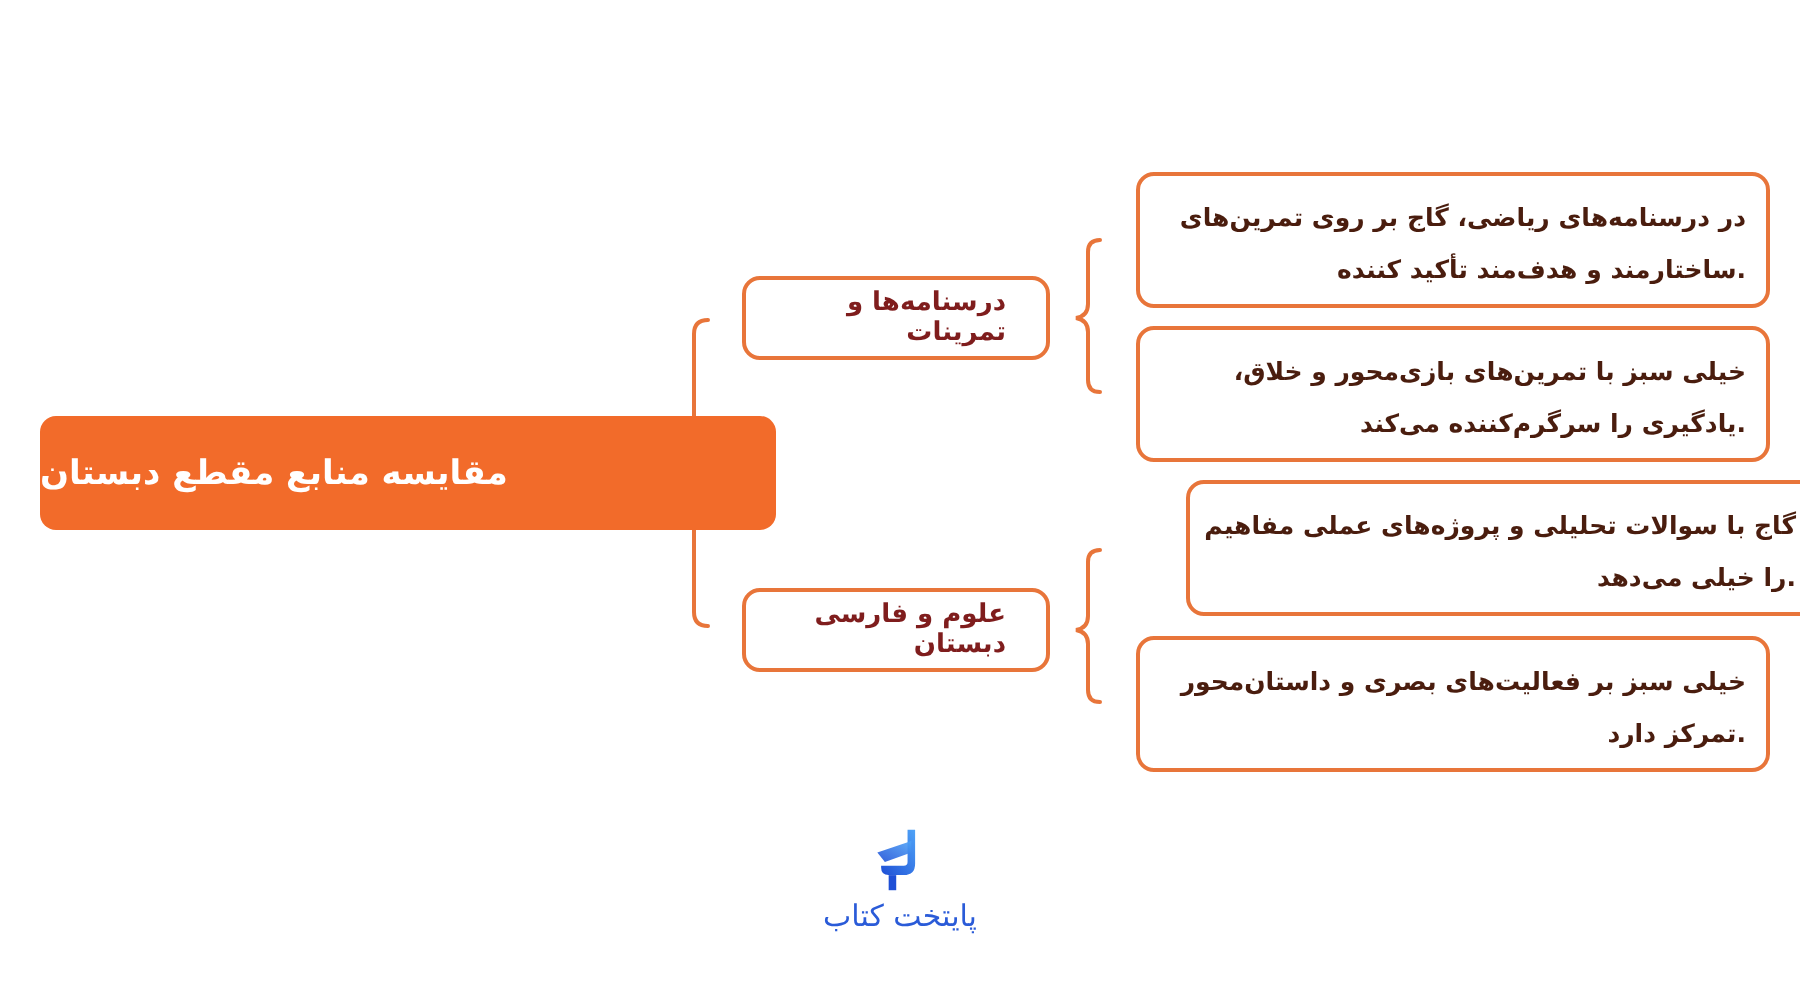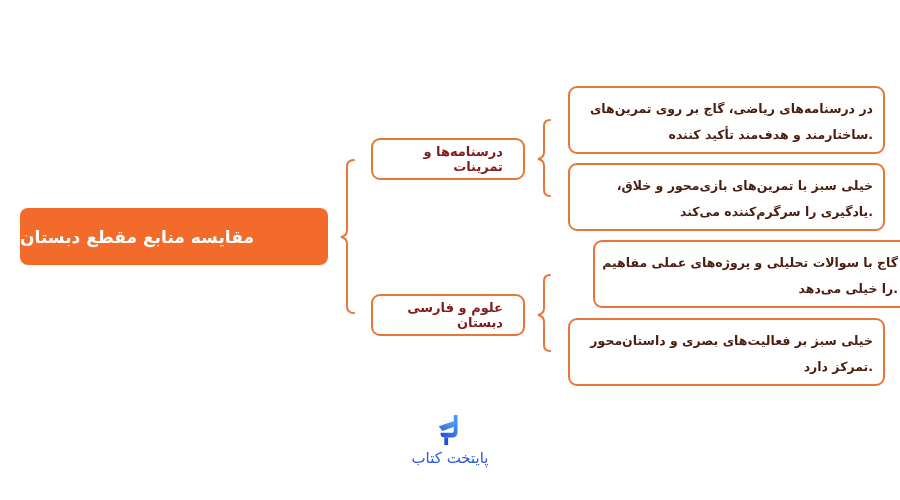--- a/index.html
+++ b/index.html
@@ -1,21 +1,21 @@
 <!DOCTYPE html>
 <html><head>
   <meta charset="utf-8">
   <style>
     html, body { margin: 0; padding: 0; }
     body {
       width: 900px; height: 500px; background: #ffffff; position: relative; overflow: hidden;
       font-family: "DejaVu Sans", sans-serif;
     }
     .root-node {
-      position: absolute; left: 20px; top: 208px; width: 308px; height: 57px;
+      position: absolute; left: 20px; top: 208px; width: 368px; height: 57px;
       background: #f26b2a; border-radius: 8px; color: #fff;
       display: flex; align-items: center; justify-content: flex-end;
       padding-right: 20px; box-sizing: border-box;
       font-size: 17px; font-weight: bold; direction: rtl;
     }
     .mid-node {
       position: absolute; left: 371px; width: 154px; height: 42px;
       border: 2px solid #e8753a; border-radius: 9px; box-sizing: border-box;
       background: #fff; color: #7f1d1d; font-weight: bold; font-size: 13px;
       display: flex; align-items: center; justify-content: flex-start;

